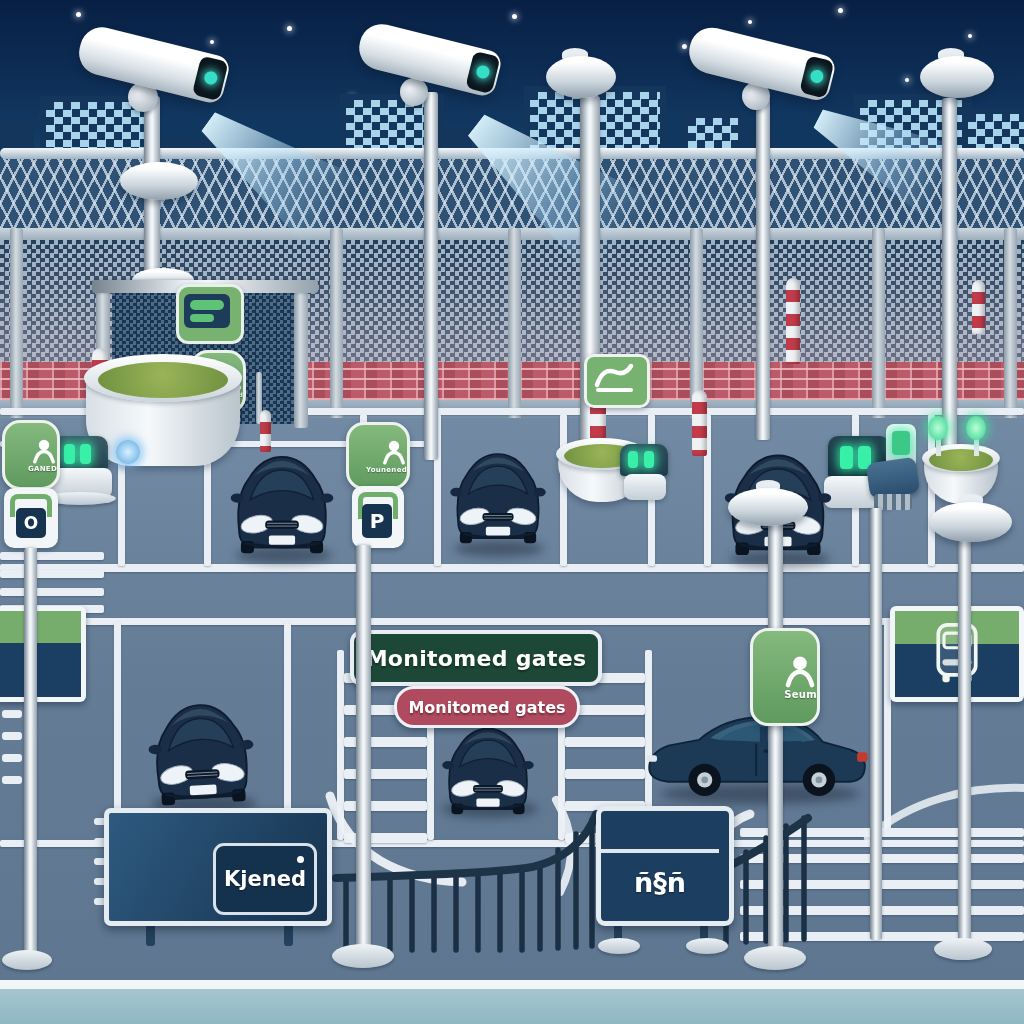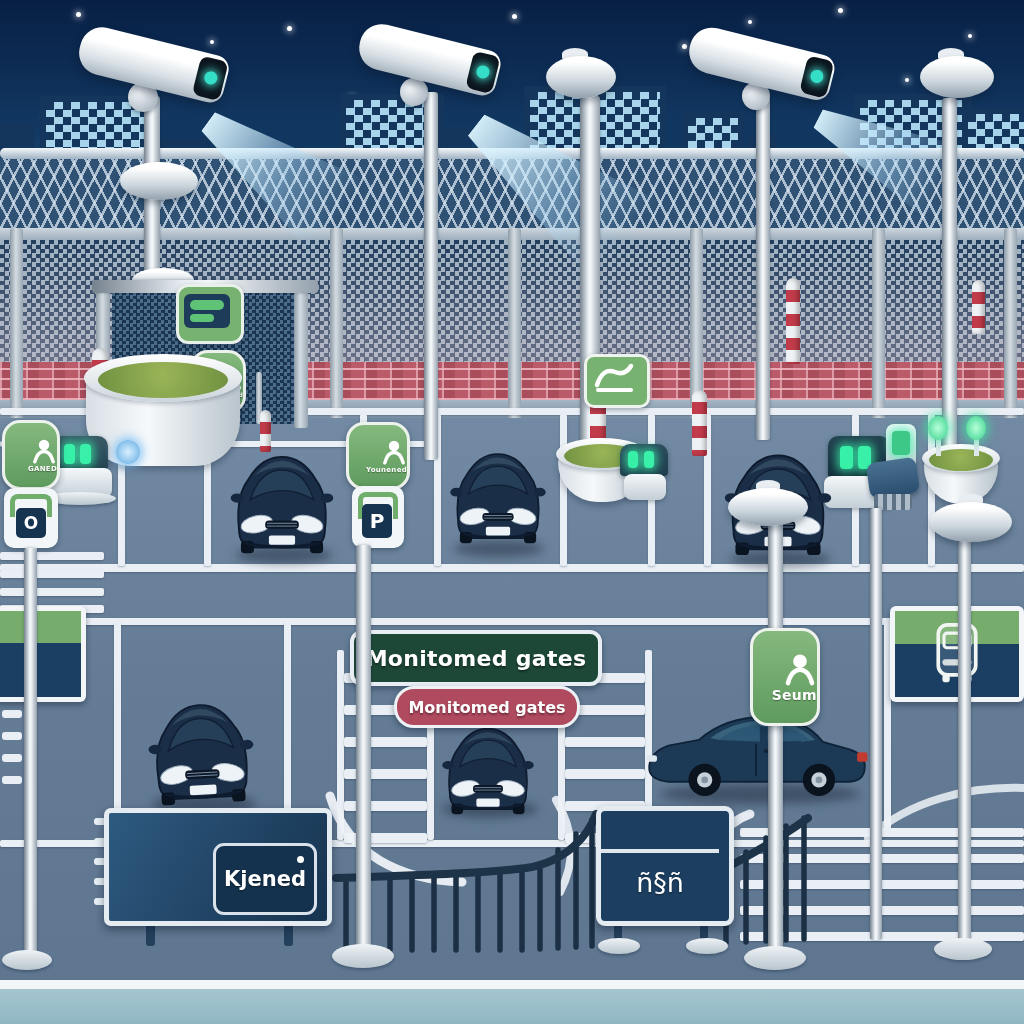--- a/index.html
+++ b/index.html
@@ -420,36 +420,36 @@
   <div class="pole" style="left:958px;top:540px;width:13px;height:406px;"></div>
   <div class="baseell" style="left:934px;top:938px;width:58px;height:22px;"></div>
   <div class="cap" style="left:959px;top:494px;width:24px;height:10px;"></div>
   <div class="saucer" style="left:930px;top:502px;width:82px;height:40px;"></div>
   <div class="pole" style="left:24px;top:548px;width:13px;height:420px;"></div>
   <div class="baseell" style="left:2px;top:950px;width:50px;height:20px;"></div>
   <div class="badge" style="left:750px;top:628px;width:64px;height:92px;">
     <svg width="34" height="34">
         <use href="#person-glyph"></use>
       </svg>
-    <span class="txt" style="font-size:14px;">Seum</span>
+    <span class="txt" style="font-size:10px;">Seum</span>
   </div>
 
   <div class="legz" style="left:146px;top:914px;width:9px;height:32px;"></div>
   <div class="legz" style="left:284px;top:914px;width:9px;height:32px;"></div>
   <div class="abs" style="left:104px;top:808px;width:218px;height:108px;background:linear-gradient(120deg,#2e5a80,#16334f);border:5px solid #e4ebf1;border-radius:7px;box-shadow:0 4px 8px rgba(10,25,45,.45);">
     <div class="abs" style="left:104px;top:30px;width:98px;height:66px;background:#14314d;border:3.5px solid #d9e2ea;border-radius:11px;display:flex;align-items:center;justify-content:center;">
       <span style="color:#fff;font-weight:bold;font-size:21px;text-shadow:0 1px 2px rgba(0,0,0,.4);">Kjened</span>
       <div class="abs" style="right:10px;top:10px;width:7px;height:7px;background:#fff;border-radius:50%;"></div>
     </div>
   </div>
 
   <div class="legz" style="left:614px;top:914px;width:8px;height:32px;"></div>
   <div class="legz" style="left:700px;top:914px;width:8px;height:32px;"></div>
   <div class="baseell" style="left:598px;top:938px;width:42px;height:16px;"></div>
   <div class="baseell" style="left:686px;top:938px;width:42px;height:16px;"></div>
   <div class="abs" style="left:596px;top:806px;width:128px;height:110px;background:#1c3e60;border:5px solid #e4ebf1;border-radius:9px;box-shadow:0 4px 8px rgba(10,25,45,.45);">
     <div class="abs" style="left:0;top:38px;width:118px;height:4px;background:#dfe7ee;"></div>
     <div class="abs" style="left:0;top:42px;width:118px;height:58px;display:flex;align-items:center;justify-content:center;">
-      <span style="color:#fff;font-weight:normal;font-size:27px;text-shadow:0 1px 2px rgba(0,0,0,.4);">ñ§ñ</span>
+      <span style="color:#fff;font-weight:bold;font-size:27px;text-shadow:0 1px 2px rgba(0,0,0,.4);">ñ§ñ</span>
     </div>
   </div>
 
 </div>
 
 </body></html>

